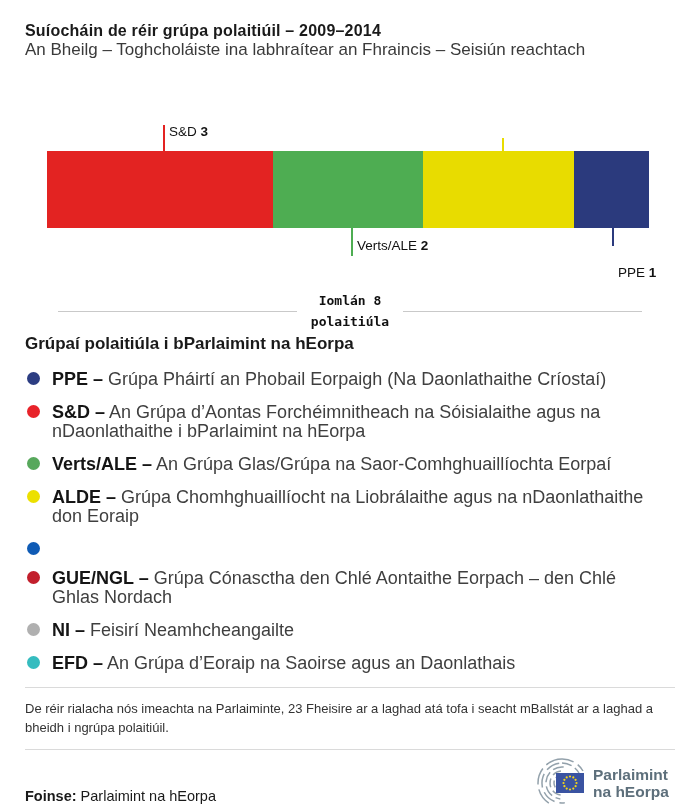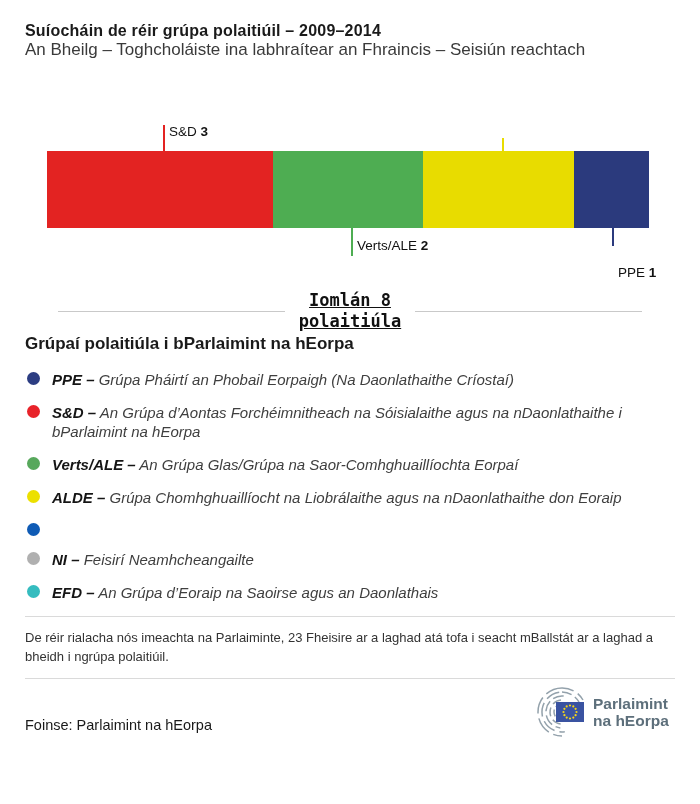--- a/index.html
+++ b/index.html
@@ -20,36 +20,36 @@
   .x-sd{left:169px;top:6px;}
   .t-alde{left:502px;top:20px;height:13px;}
   .x-alde{left:507px;top:14px;margin-top:40px;}
   .t-verts{left:351px;top:110px;height:28px;}
   .x-verts{left:357px;top:120px;}
   .t-ppe{left:612px;top:110px;height:18px;}
   .x-ppe{left:618px;top:112px;margin-top:35px;}
   
   .total-row{display:flex;align-items:center;margin:0 58px;}
   .total-line{flex:1;border-top:1.5px solid #c9c9c9;}
-  .total-text{font-family:"DejaVu Sans Mono",monospace;font-weight:bold;font-size:17px;
-              line-height:21px;color:#111;text-align:center;padding:0 14px;text-decoration:underline;}
+  .total-text{font-family:"DejaVu Sans Mono",monospace;font-weight:bold;font-size:13px;
+              line-height:21px;color:#111;text-align:center;padding:0 14px;}
   
   .legend-heading{margin:2px 25px 0;font-size:17px;font-weight:bold;color:#1a1a1a;}
   .legend{margin:16px 25px 0;}
   .lrow{display:flex;margin-bottom:14px;}
   .dot{width:13px;height:13px;border-radius:50%;margin:2px 12px 0 2px;flex:none;}
-  .ltext{font-size:15px;line-height:19px;color:#3f3f3f;max-width:615px;font-style:italic;}
+  .ltext{font-size:18px;line-height:19px;color:#3f3f3f;max-width:615px;}
   .ltext .abbr{font-weight:bold;color:#151515;}
   
   .footnote{margin:12px 25px 0;border-top:1px solid #dadada;border-bottom:1px solid #dadada;
             padding:11px 0 12px;font-size:13px;line-height:19px;color:#333;}
   
   .bottom{position:relative;height:64px;margin:0 25px;}
   .source{position:absolute;left:0;bottom:10px;font-size:14.5px;color:#1a1a1a;}
-  .src-label{font-weight:normal;}
+  .src-label{font-weight:bold;}
   .logo{position:absolute;right:0;top:6px;}
 </style>
 </head>
 <body>
 
 <div class="page">
 
   <div class="header">
     <div class="title">Suíocháin de réir grúpa polaitiúil – 2009–2014</div>
     <div class="subtitle">An Bheilg – Toghcholáiste ina labhraítear an Fhraincis – Seisiún reachtach</div>
@@ -102,20 +102,24 @@
         <span class="ltext"><span class="abbr">Verts/ALE –</span> An Grúpa Glas/Grúpa na Saor-Comhghuaillíochta Eorpaí</span>
       </div>
       <div class="lrow">
         <span class="dot" style="background: rgb(236, 224, 0);"></span>
         <span class="ltext"><span class="abbr">ALDE –</span> Grúpa Chomhghuaillíocht na Liobrálaithe agus na nDaonlathaithe don Eoraip</span>
       </div>
       <div class="lrow">
         <span class="dot" style="background: rgb(15, 91, 181);"></span>
       </div>
       <div class="lrow">
+        <span class="dot" style="background: rgb(194, 31, 44);"></span>
+        <span class="ltext"><span class="abbr">GUE/NGL –</span> Grúpa Cónasctha den Chlé Aontaithe Eorpach – den Chlé Ghlas Nordach</span>
+      </div>
+      <div class="lrow">
         <span class="dot" style="background: rgb(176, 176, 176);"></span>
         <span class="ltext"><span class="abbr">NI –</span> Feisirí Neamhcheangailte</span>
       </div>
       <div class="lrow">
         <span class="dot" style="background: rgb(53, 188, 191);"></span>
         <span class="ltext"><span class="abbr">EFD –</span> An Grúpa d’Eoraip na Saoirse agus an Daonlathais</span>
       </div>
     </div>
 
   <div class="footnote">De réir rialacha nós imeachta na Parlaiminte, 23 Fheisire ar a laghad atá tofa i seacht mBallstát ar a laghad a bheidh i ngrúpa polaitiúil.</div>

